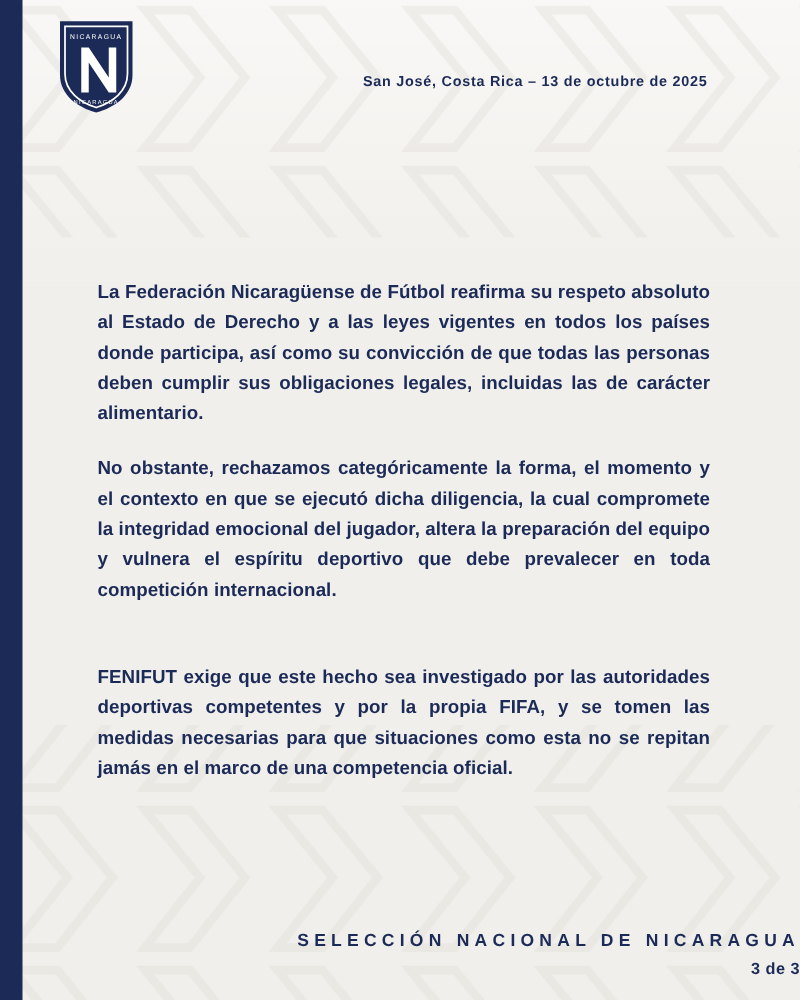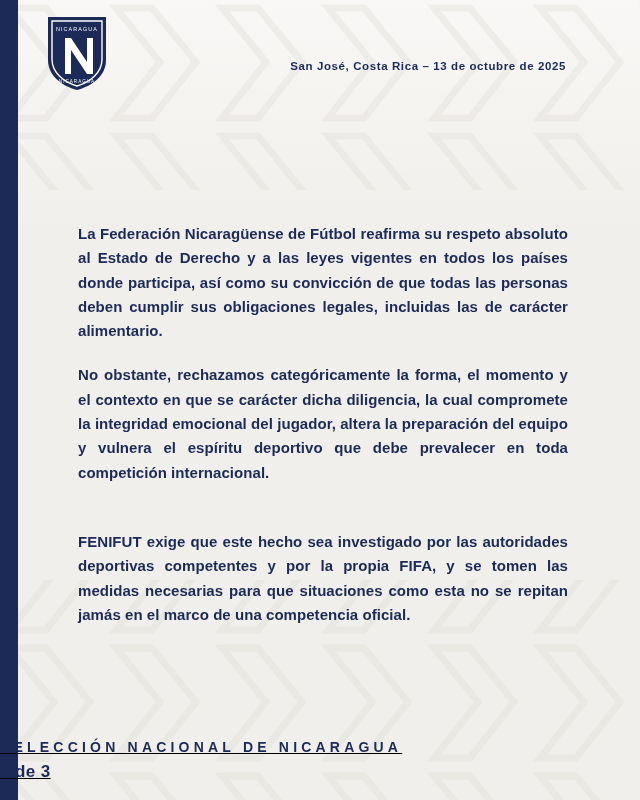--- a/index.html
+++ b/index.html
@@ -99,35 +99,34 @@
     letter-spacing: 0.05px;
   }
   .para:last-child { margin-bottom: 0; margin-top: 45px; }
 
   
   .footer {
     position: absolute;
     left: 0;
     right: 0;
     bottom: 18px;
-    text-align: left;
-    text-decoration: underline;
+    text-align: right;
   }
 
   .footer-title {
     color: #1b2a57;
     font-size: 14px;
     font-weight: 700;
     letter-spacing: 4.2px;
     margin-bottom: 7px;
   }
 
   .footer-page {
     color: #1b2a57;
-    font-size: 17px;
+    font-size: 13px;
     font-weight: 700;
     letter-spacing: 0.4px;
   }
 </style>
 </head>
 <body>
 
 <div class="page">
 
   <svg class="watermark" viewBox="0 0 640 800" preserveAspectRatio="none" xmlns="http://www.w3.org/2000/svg">
@@ -152,21 +151,21 @@
         <path d="M19 24 H25 L41 48 V24 H47 V60 H41 L25 36 V60 H19 Z" fill="#ffffff"></path>
         <text x="31" y="69" text-anchor="middle" fill="#ffffff" font-family="Liberation Sans, sans-serif" font-size="4.6" letter-spacing="1">NICARAGUA</text>
       </svg>
     </div>
 
     <div class="dateline">San José, Costa Rica – 13 de octubre de 2025</div>
   </div>
 
   <div class="content">
     <p class="para">La Federación Nicaragüense de Fútbol reafirma su respeto absoluto al Estado de Derecho y a las leyes vigentes en todos los países donde participa, así como su convicción de que todas las personas deben cumplir sus obligaciones legales, incluidas las de carácter alimentario.</p>
-    <p class="para">No obstante, rechazamos categóricamente la forma, el momento y el contexto en que se carácter dicha diligencia, la cual compromete la integridad emocional del jugador, altera la preparación del equipo y vulnera el espíritu deportivo que debe prevalecer en toda competición internacional.</p>
+    <p class="para">No obstante, rechazamos categóricamente la forma, el momento y el contexto en que se ejecutó dicha diligencia, la cual compromete la integridad emocional del jugador, altera la preparación del equipo y vulnera el espíritu deportivo que debe prevalecer en toda competición internacional.</p>
     <p class="para">FENIFUT exige que este hecho sea investigado por las autoridades deportivas competentes y por la propia FIFA, y se tomen las medidas necesarias para que situaciones como esta no se repitan jamás en el marco de una competencia oficial.</p>
   </div>
 
   <div class="footer">
     <div class="footer-title">SELECCIÓN NACIONAL DE NICARAGUA</div>
     <div class="footer-page">3 de 3</div>
   </div>
 
 </div>
 

